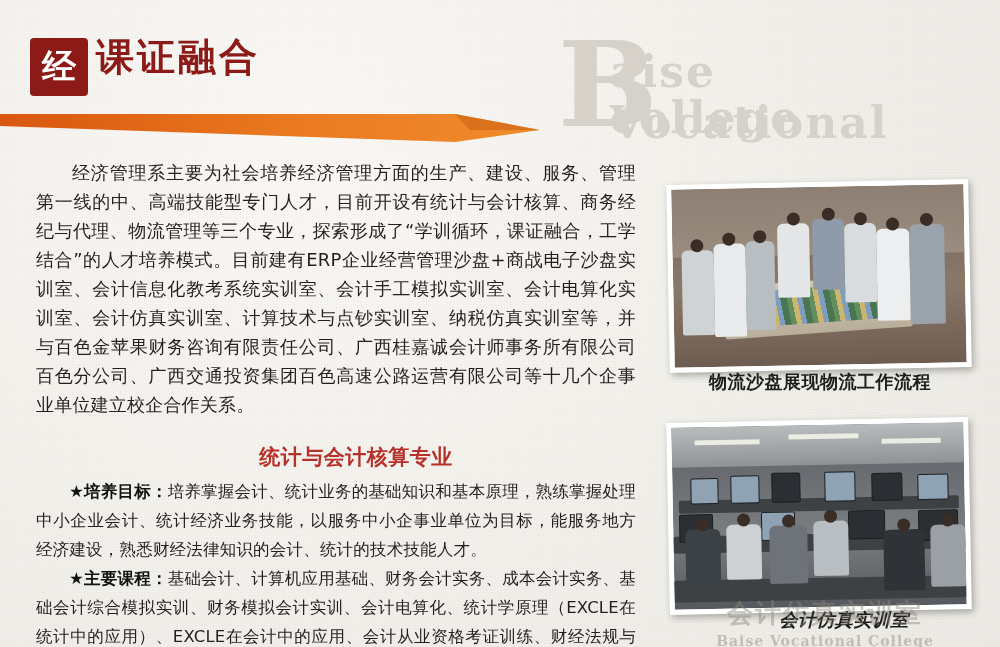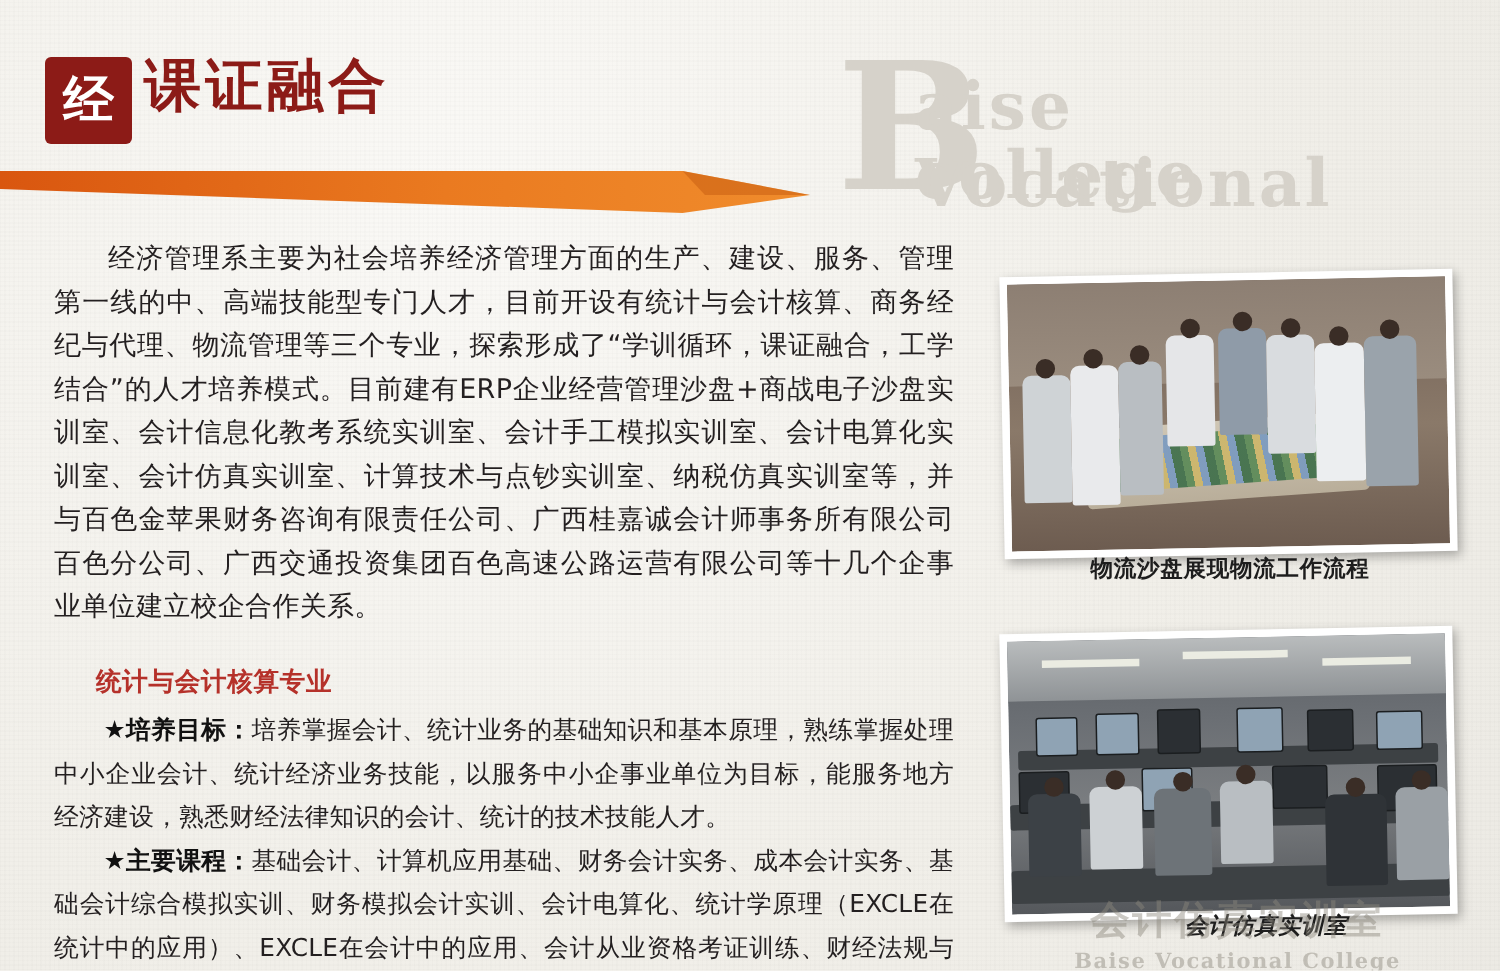--- a/index.html
+++ b/index.html
@@ -114,25 +114,26 @@
   .para {
     font-size: 18px;
     line-height: 29px;
     color: #231f20;
     text-align: justify;
     text-indent: 2em;
     margin: 0;
     letter-spacing: 0.2px;
   }
   .section-head {
-    font-size: 17px;
+    font-size: 21px;
     font-weight: bold;
     color: #b5312a;
-    margin: 24px 0 6px 28px;
+    margin: 24px 0 6px 40px;
     letter-spacing: 0.5px;
+    text-align: center;
   }
   .sub-para {
     font-size: 16.5px;
     line-height: 29px;
     color: #231f20;
     text-align: justify;
     margin: 0;
     letter-spacing: 0.2px;
   }
   .sub-para .lead {
@@ -152,21 +153,21 @@
   .photo-2 { left: 668px; top: 420px; width: 292px; height: 182px; transform: rotate(-1.1deg); }
   .photo-inner {
     width: 100%; height: 100%;
     position: relative;
     overflow: hidden;
   }
   .caption {
     position: absolute;
     text-align: center;
     width: 300px;
-    font-size: 15px;
+    font-size: 18px;
     font-weight: bold;
     color: #1d1d1d;
     letter-spacing: 0.5px;
   }
   .cap-1 { left: 670px; top: 370px; }
   .cap-2 { left: 694px; top: 608px; font-style: italic; }
 
   
   .p1-bg {
     position: absolute; inset: 0;

